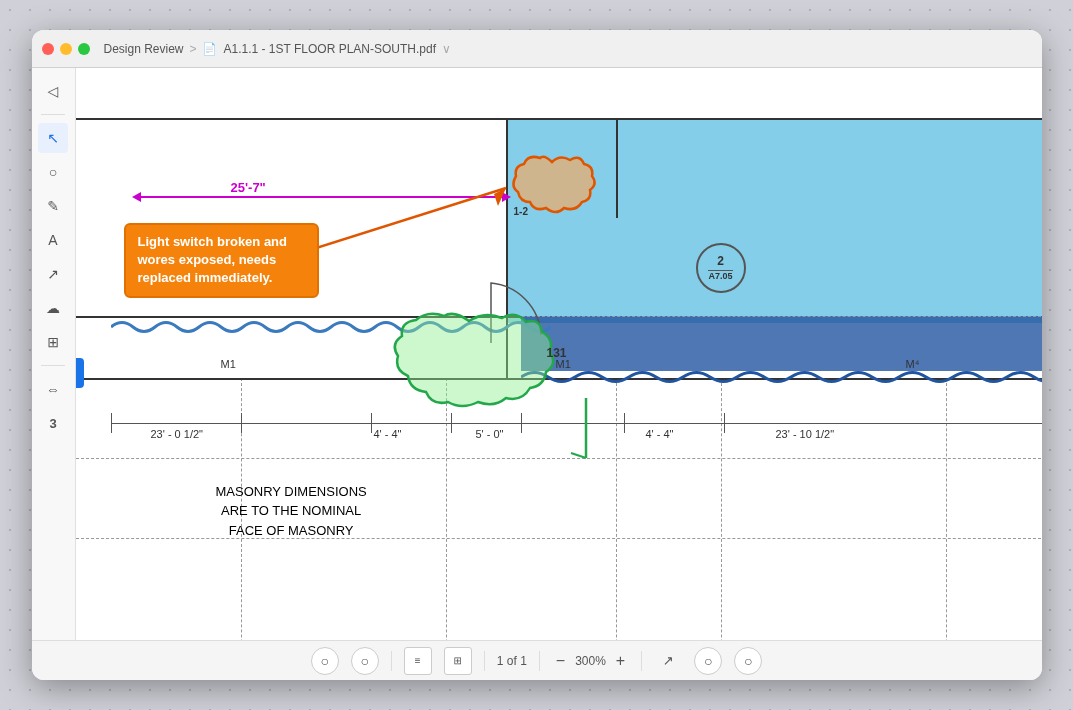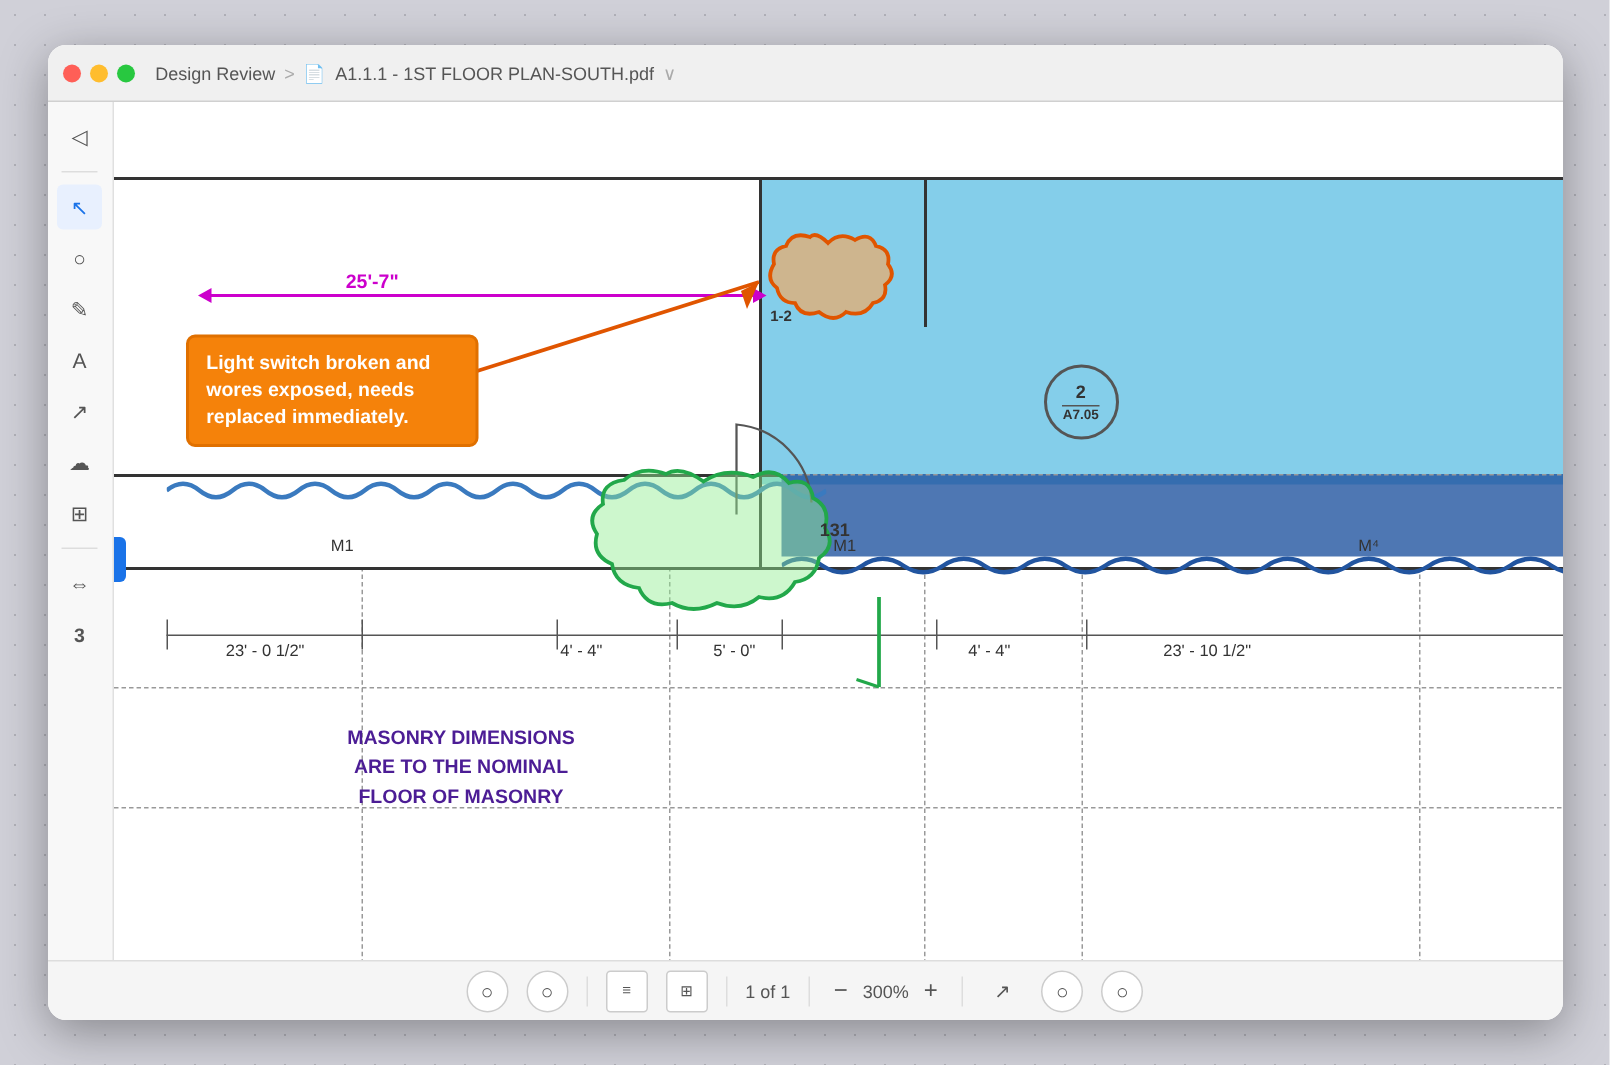--- a/index.html
+++ b/index.html
@@ -170,26 +170,25 @@
       color: #333;
       background: transparent;
       z-index: 10;
     }
     
     .masonry-note {
       position: absolute;
       bottom: 100px;
       left: 140px;
       font-size: 13px;
-      color: #4c1d95;
-      font-weight: 700;
+      color: #000000;
+      font-weight: 400;
       line-height: 1.5;
       z-index: 10;
       text-align: center;
-      margin-left: 16px;
     }
     
     .bottom-toolbar {
       height: 40px;
       background: #f5f5f5;
       border-top: 1px solid #ddd;
       display: flex;
       align-items: center;
       justify-content: center;
       gap: 12px;
@@ -408,21 +407,21 @@
 
         <svg style="position:absolute;top:330px;left:490px;width:60px;height:70px;z-index:9;">
           <line x1="20" y1="0" x2="20" y2="60" stroke="#22a84a" stroke-width="2.5"></line>
           <line x1="20" y1="60" x2="5" y2="55" stroke="#22a84a" stroke-width="2"></line>
         </svg>
 
 
         <div class="masonry-note">
           <div>MASONRY DIMENSIONS</div>
           <div>ARE TO THE NOMINAL</div>
-          <div>FLOOR OF MASONRY</div>
+          <div>FACE OF MASONRY</div>
         </div>
 
         <svg style="position:absolute;top:205px;left:350px;width:130px;height:80px;z-index:7;">
           <path d="M65,70 L65,10 A55,55 0 0,1 115,62" fill="none" stroke="#555" stroke-width="1.5"></path>
         </svg>
 
         <div style="position:absolute;top:290px;left:0;width:8px;height:30px;background:#1a73e8;border-radius:0 4px 4px 0;z-index:20;"></div>
 
       </div>
     </div>

